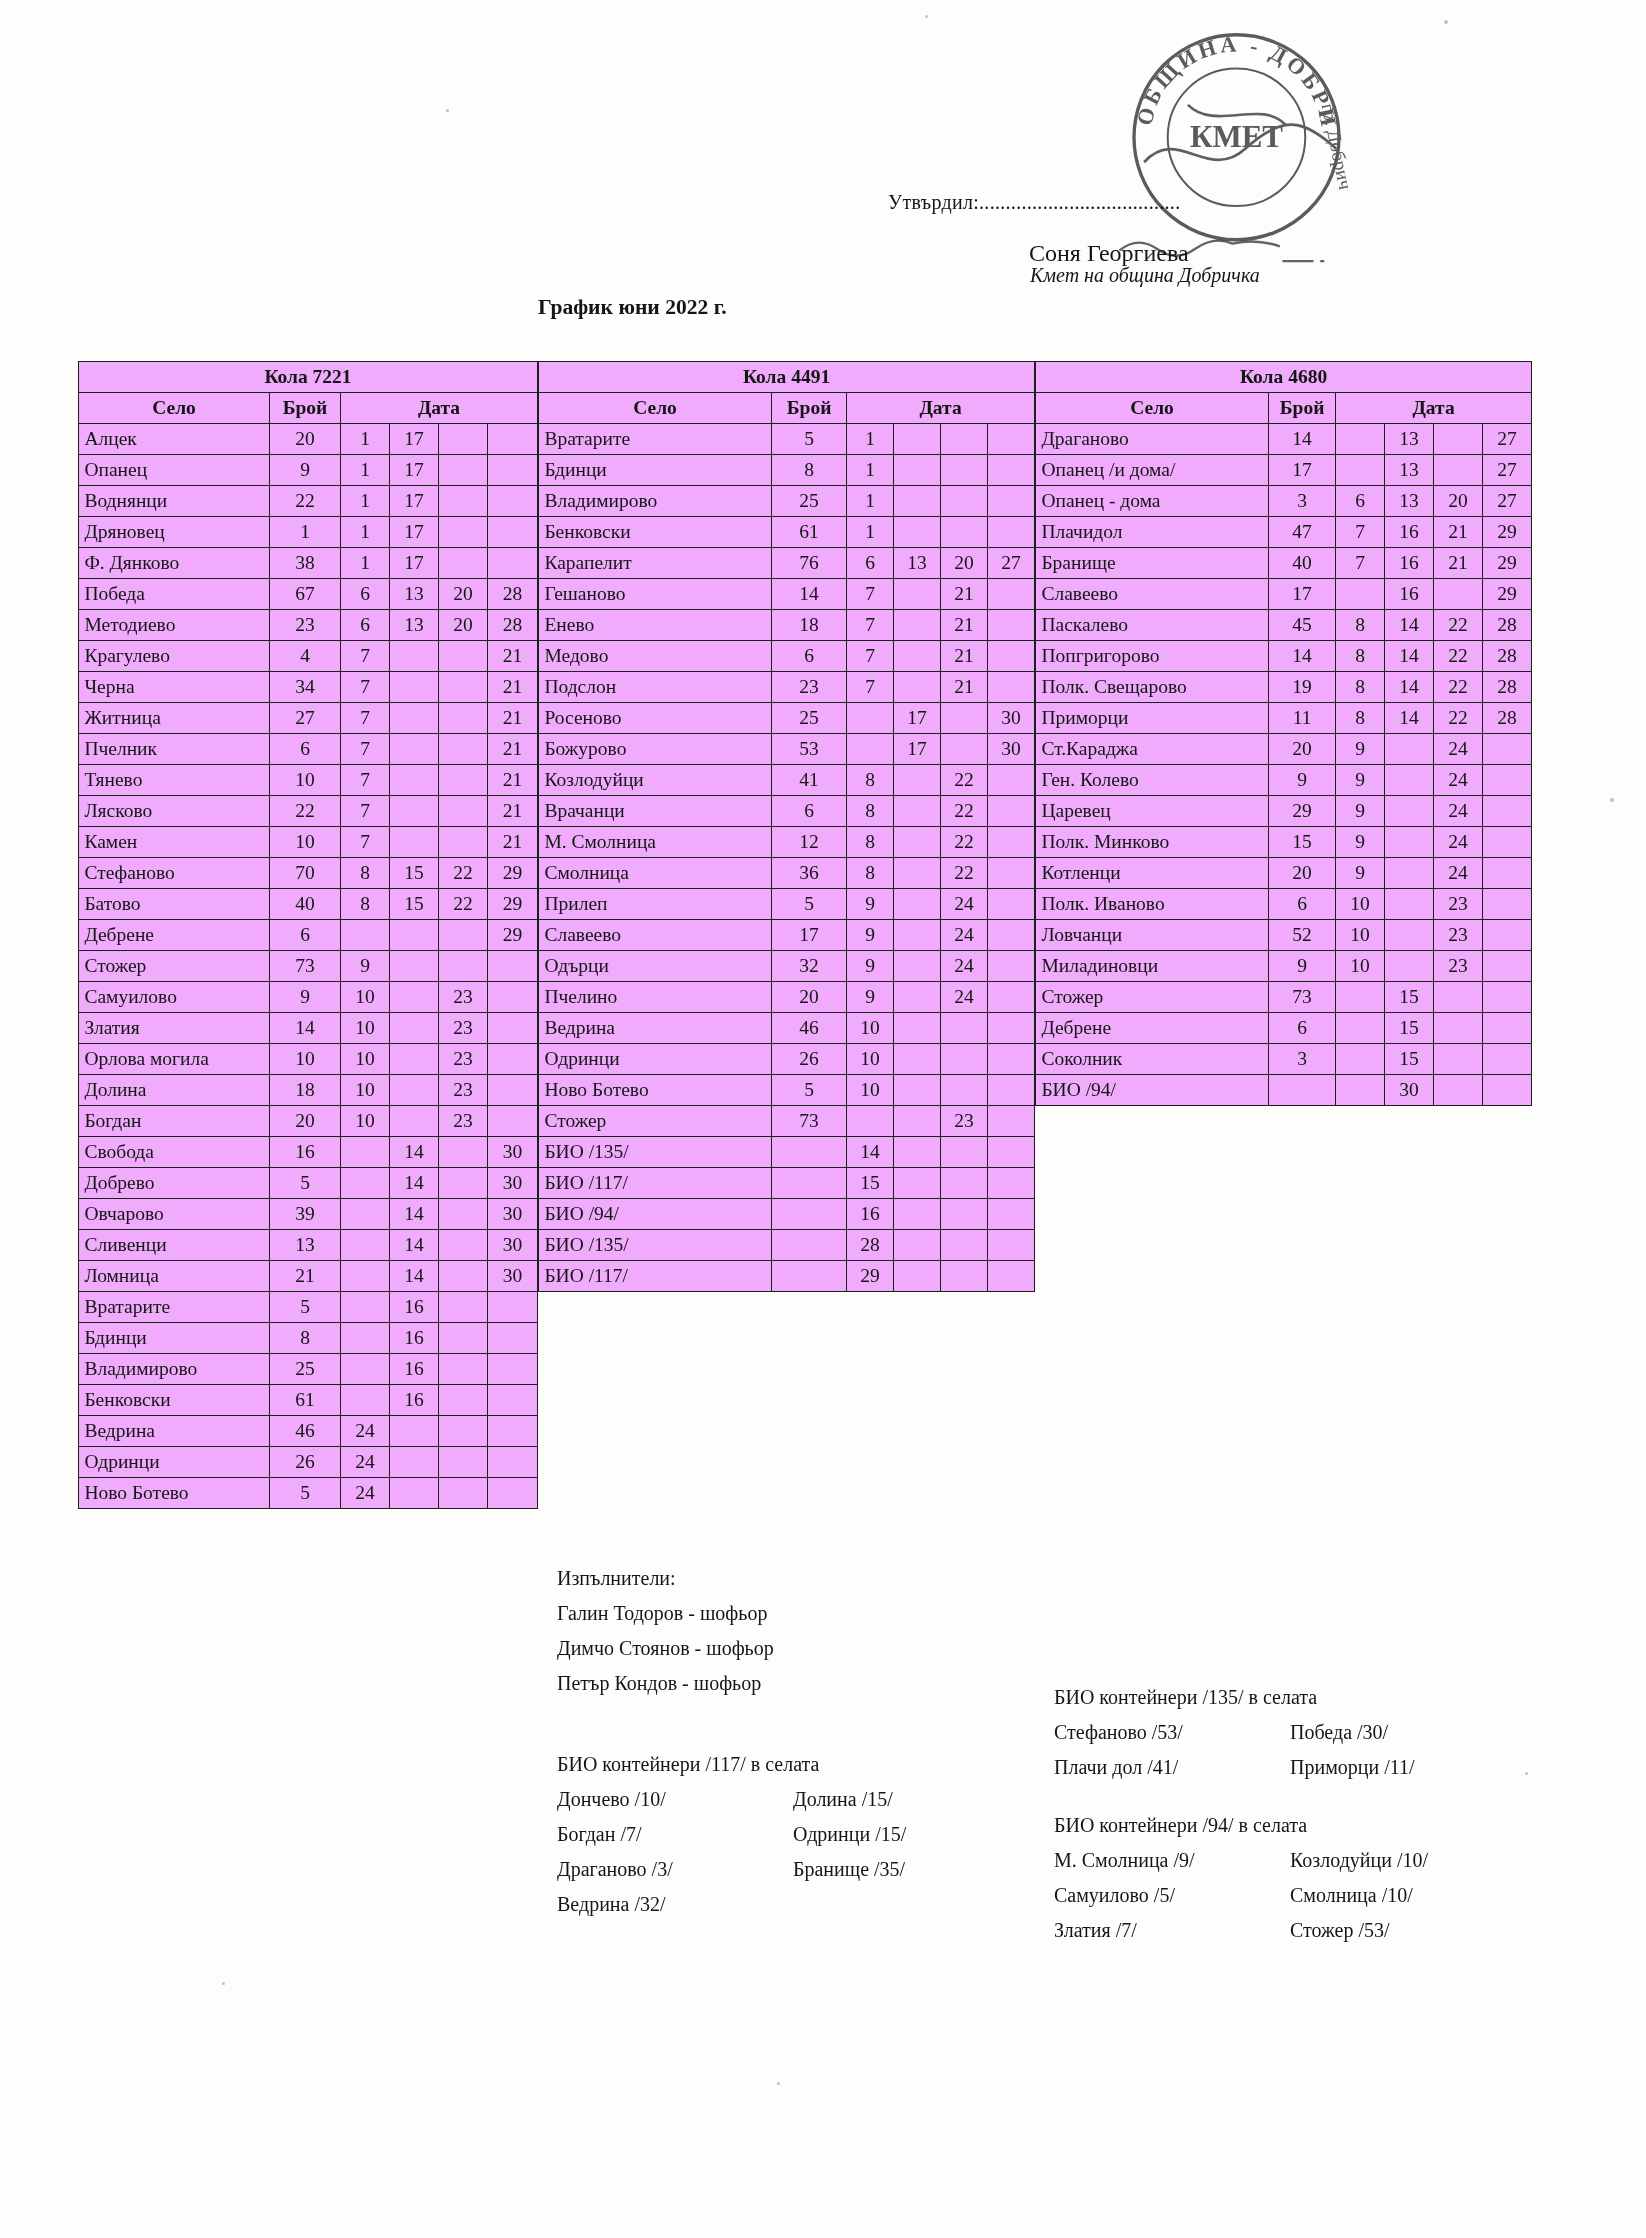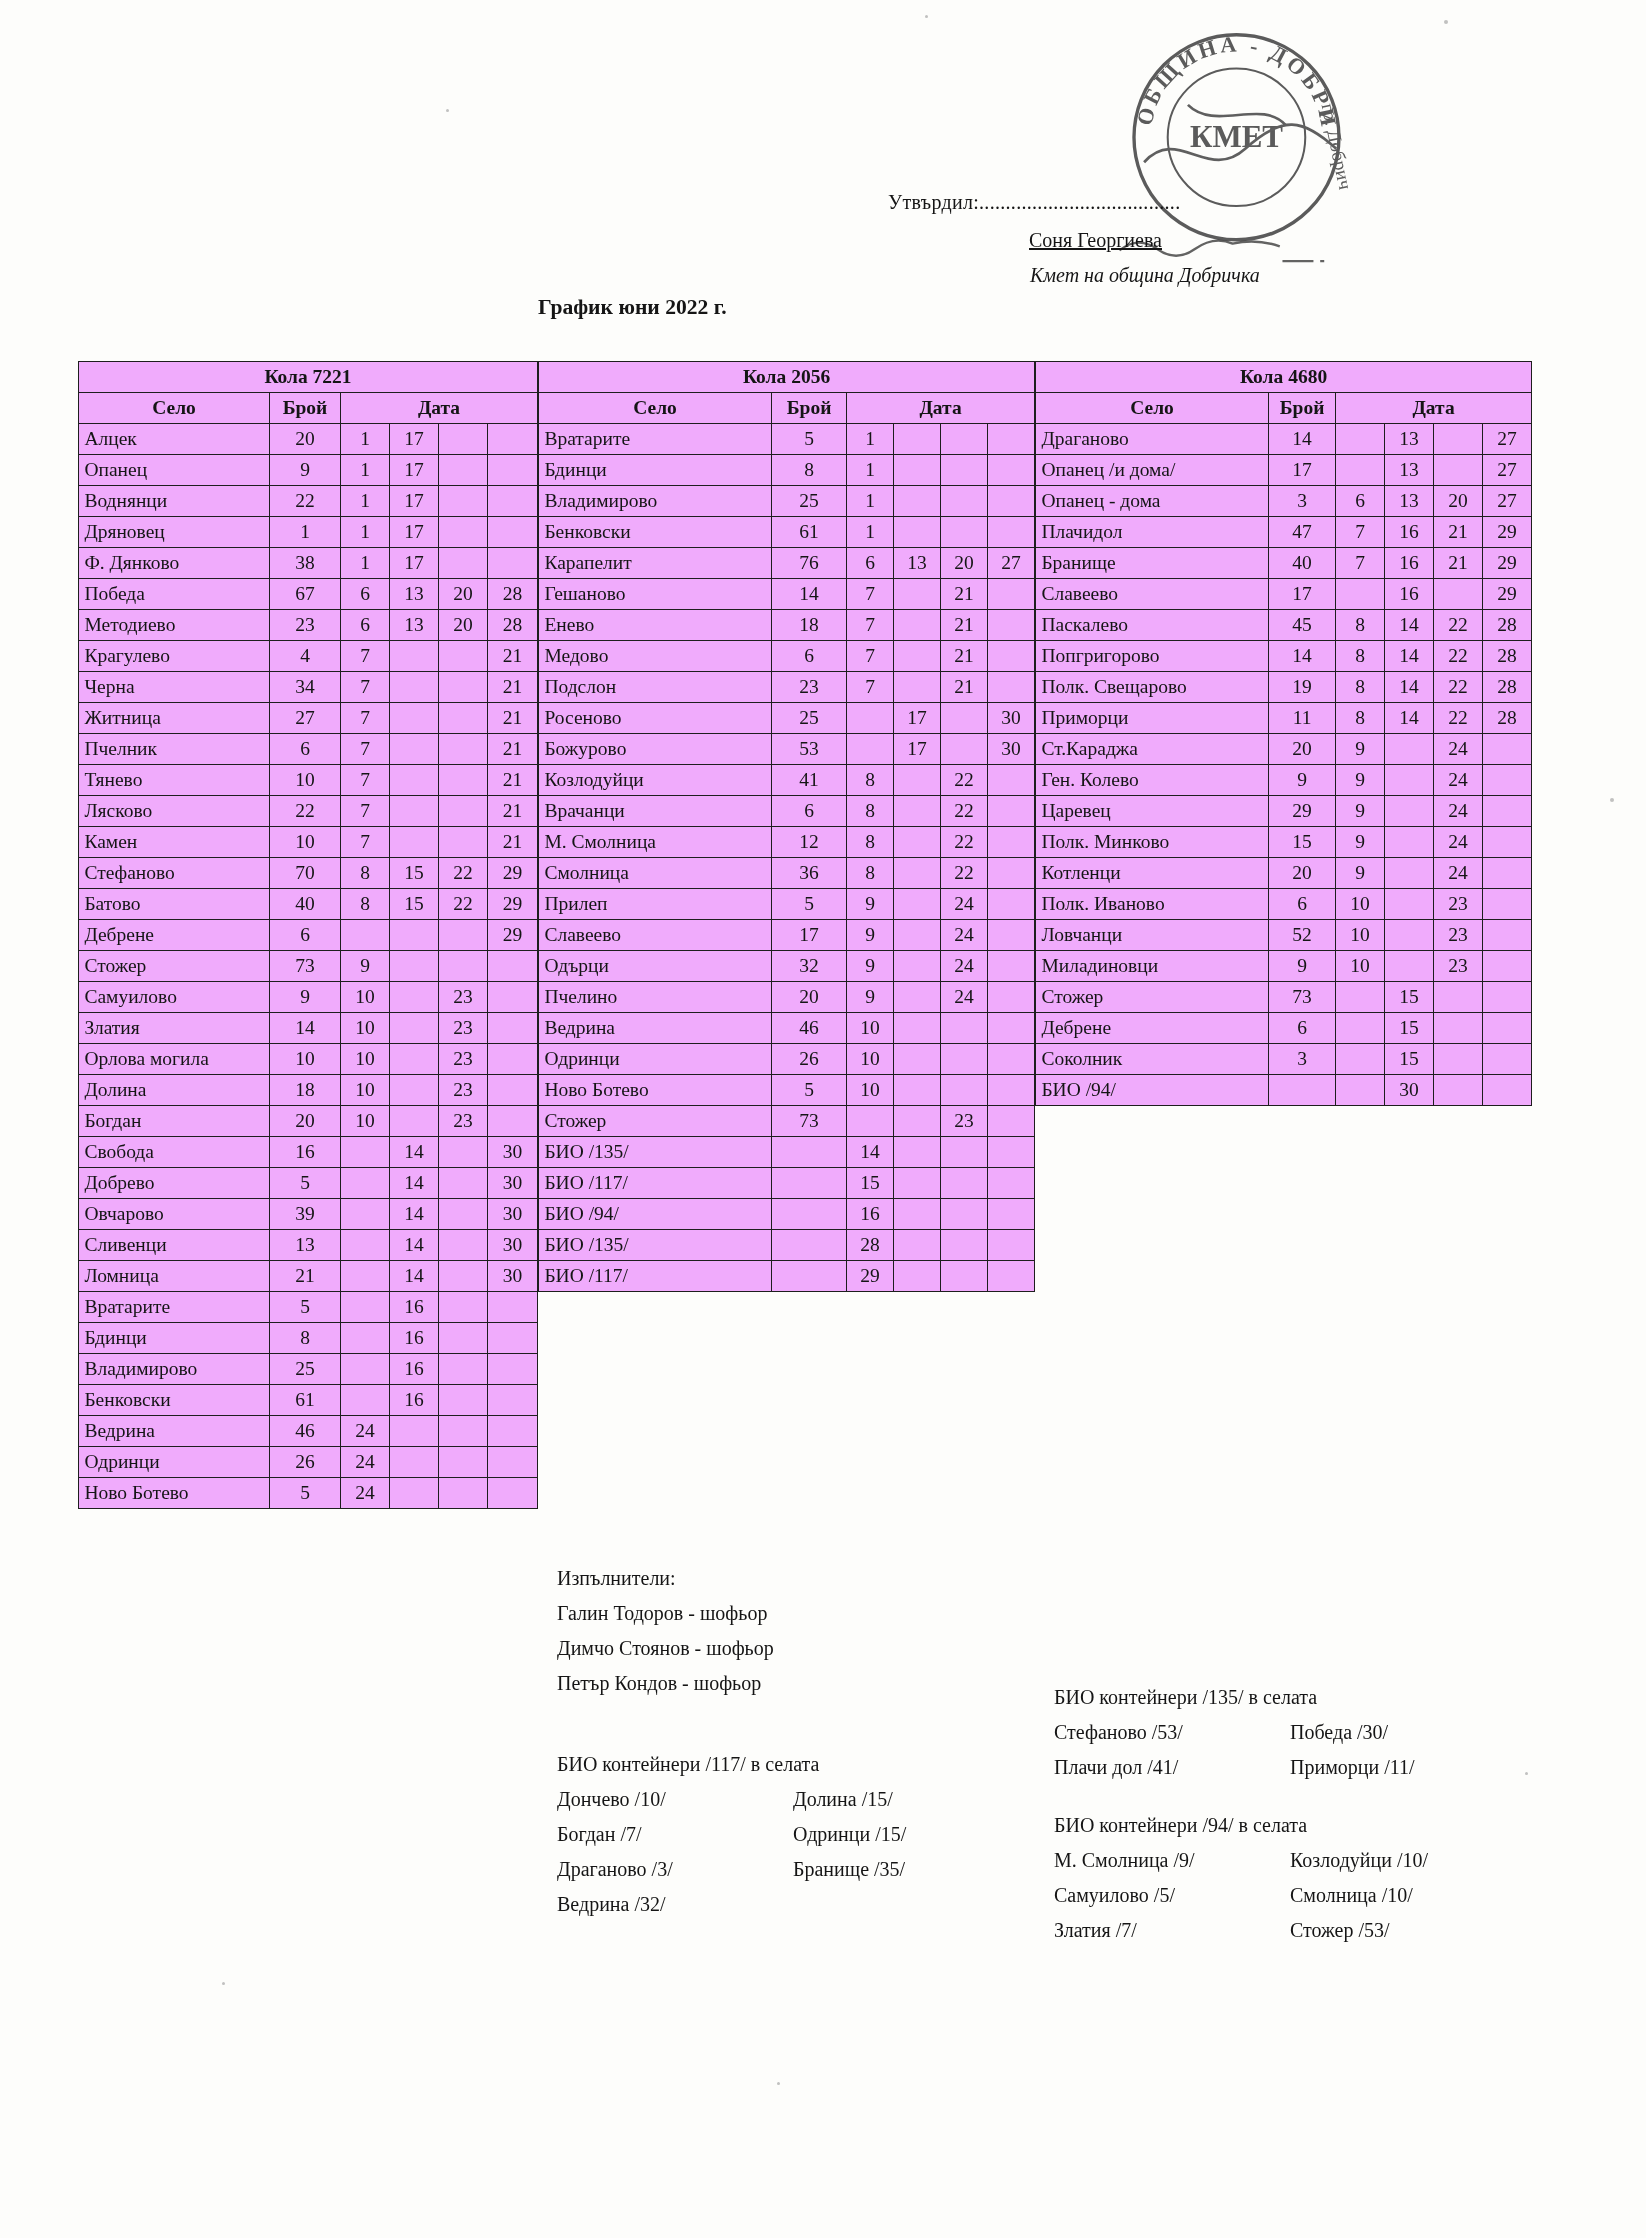--- a/index.html
+++ b/index.html
@@ -2,21 +2,21 @@
 <html style="font-size:10.8px"><head>
 <meta charset="utf-8">
 <style>
   html,body{margin:0;padding:0;background:#888;}
   .page{
     position:relative;width:1646px;height:2239px;background:#fdfdfb;
     font-family:"Liberation Serif",serif;color:#151515;overflow:hidden;
   }
   
   .approve{position:absolute;left:888px;top:191px;font-size:20px;letter-spacing:0.3px;}
-  .signatory{position:absolute;left:1029px;top:229px;font-size:20px;text-decoration:underline;}
+  .signatory{position:absolute;left:1029px;top:240px;font-size:24px;}
   .sig-title{position:absolute;left:1030px;top:264px;font-size:20px;font-style:italic;}
   .doc-title{position:absolute;left:538px;top:295px;font-size:21.6px;font-weight:bold;}
   .stamp{position:absolute;left:1107px;top:24px;opacity:.88;}
   .sig2{position:absolute;left:1106px;top:222px;opacity:.8;}
   .pen-mark{position:absolute;left:1103px;top:390px;opacity:.75;}
   
   .tables{position:absolute;left:78px;top:361px;display:flex;align-items:flex-start;}
   table.grid{border-collapse:collapse;table-layout:fixed;background:#f0abfc;}
   .grid th,.grid td{
     border:1.3px solid #1e1e1e;height:30px;font-size:19.5px;line-height:20px;
@@ -378,21 +378,21 @@
       <colgroup>
         <col style="width:233px">
           <col style="width:75px">
         <col style="width:47px">
           <col style="width:47px">
           <col style="width:47px">
           <col style="width:47px">
       </colgroup>
       <thead>
         <tr>
-            <th colspan="6" class="veh">Кола 2056</th>
+            <th colspan="6" class="veh">Кола 4491</th>
           </tr>
         <tr>
           <th>Село</th>
           <th>Брой</th>
           <th colspan="4">Дата</th>
         </tr>
       </thead>
       <tbody>
           <tr>
             <td class="village">Вратарите</td>

